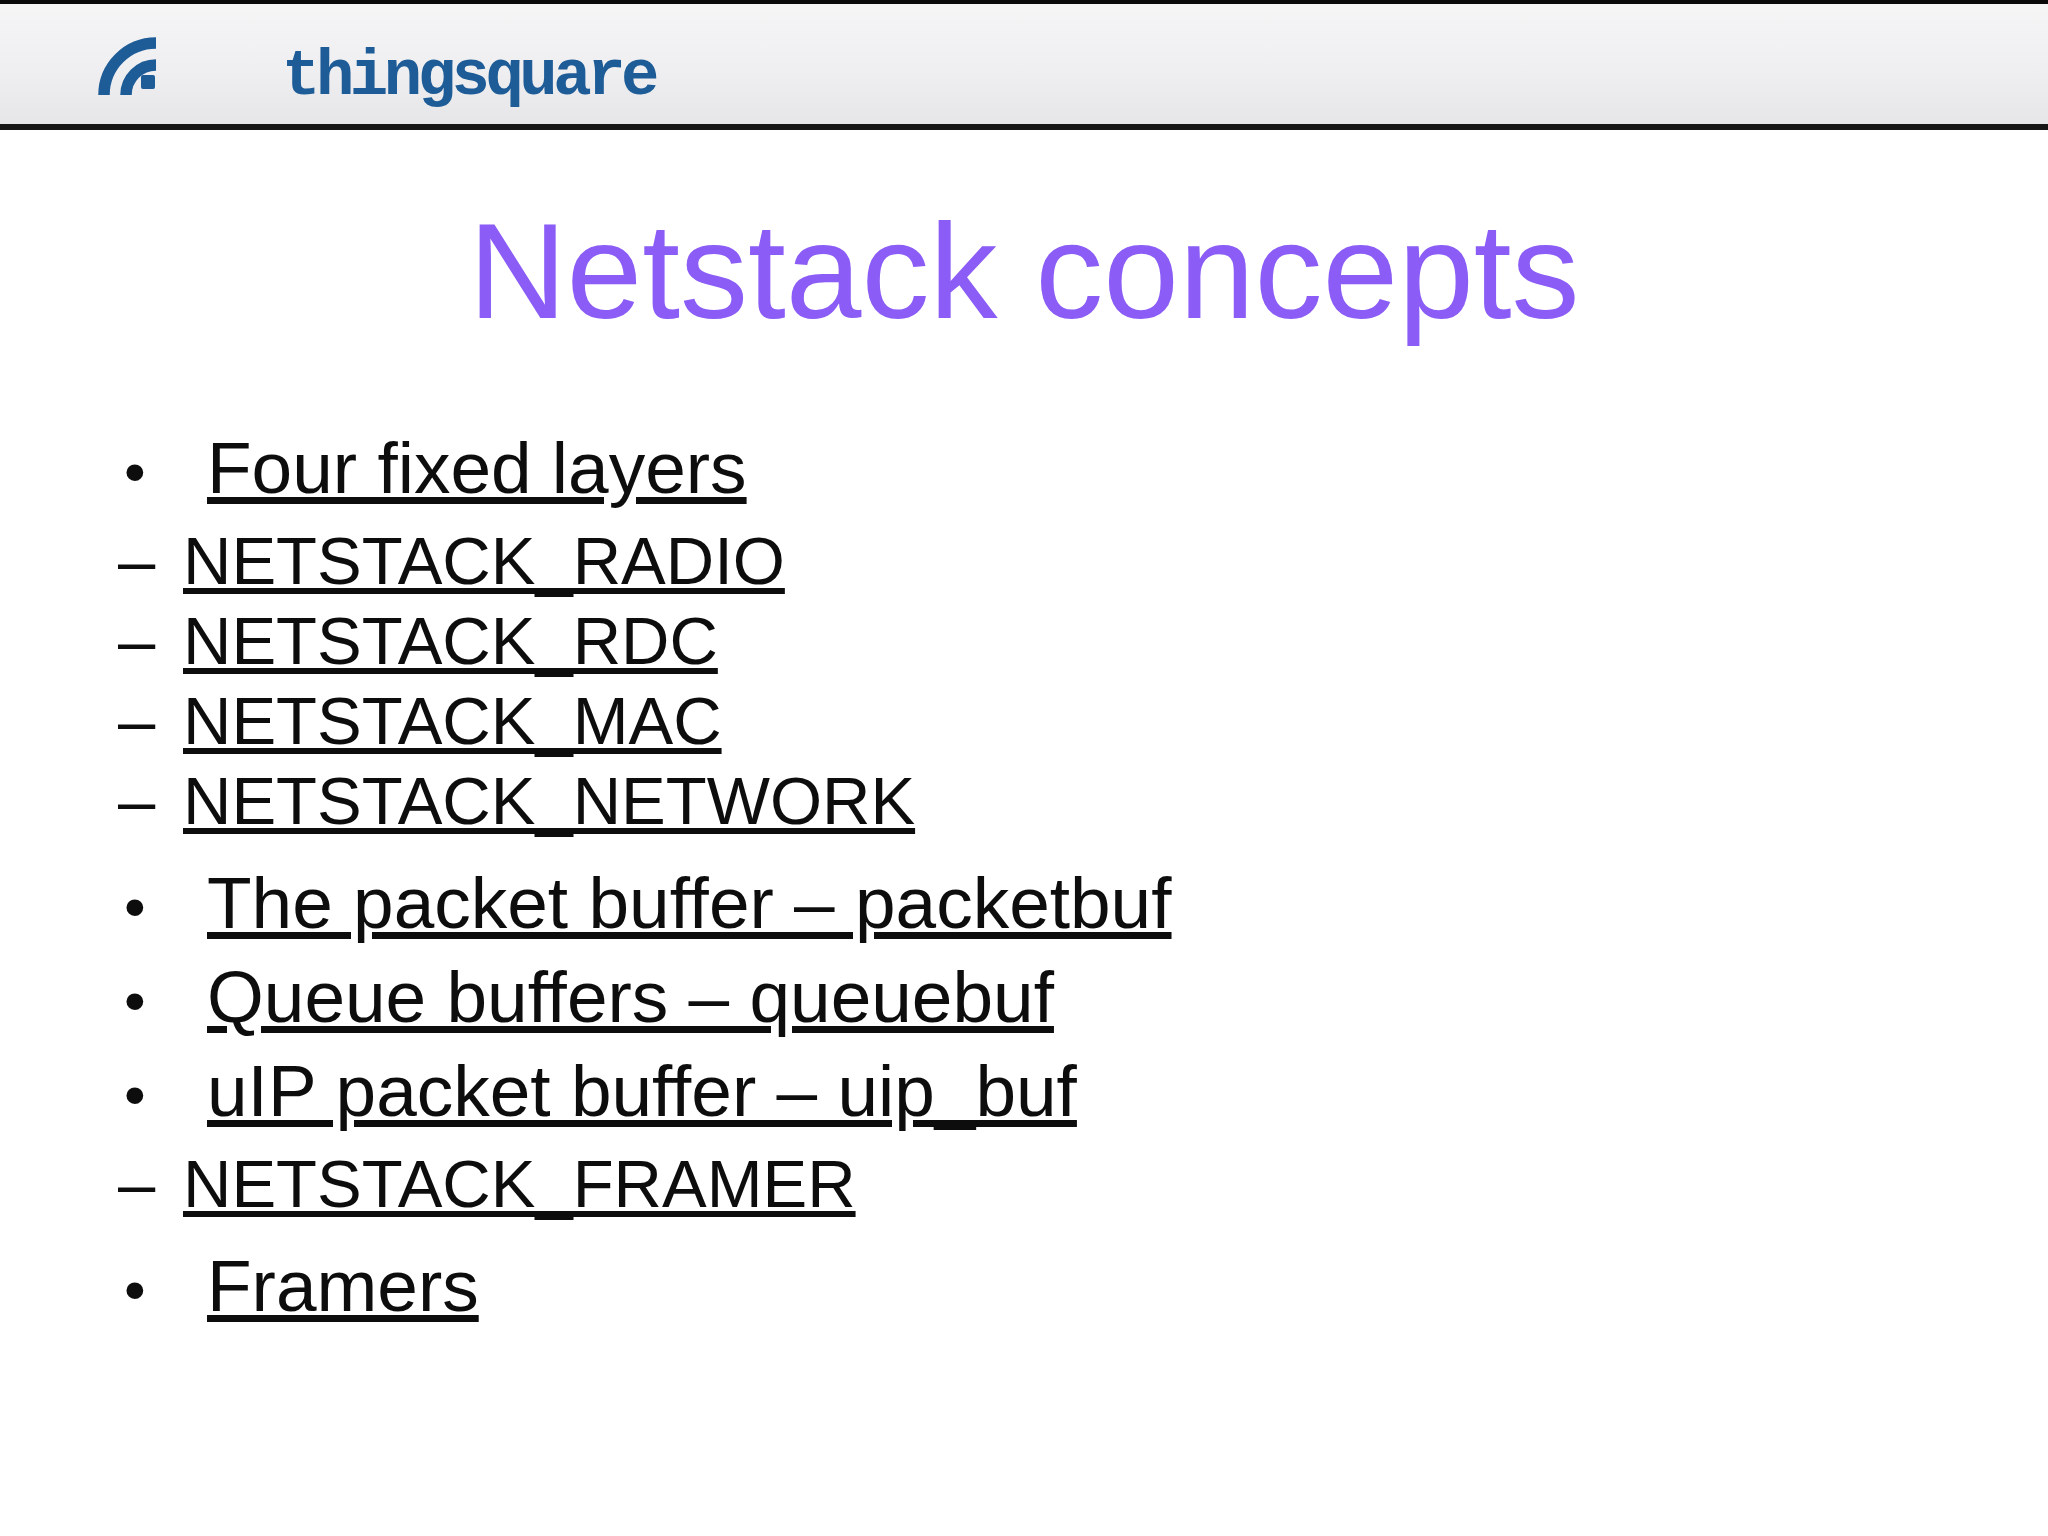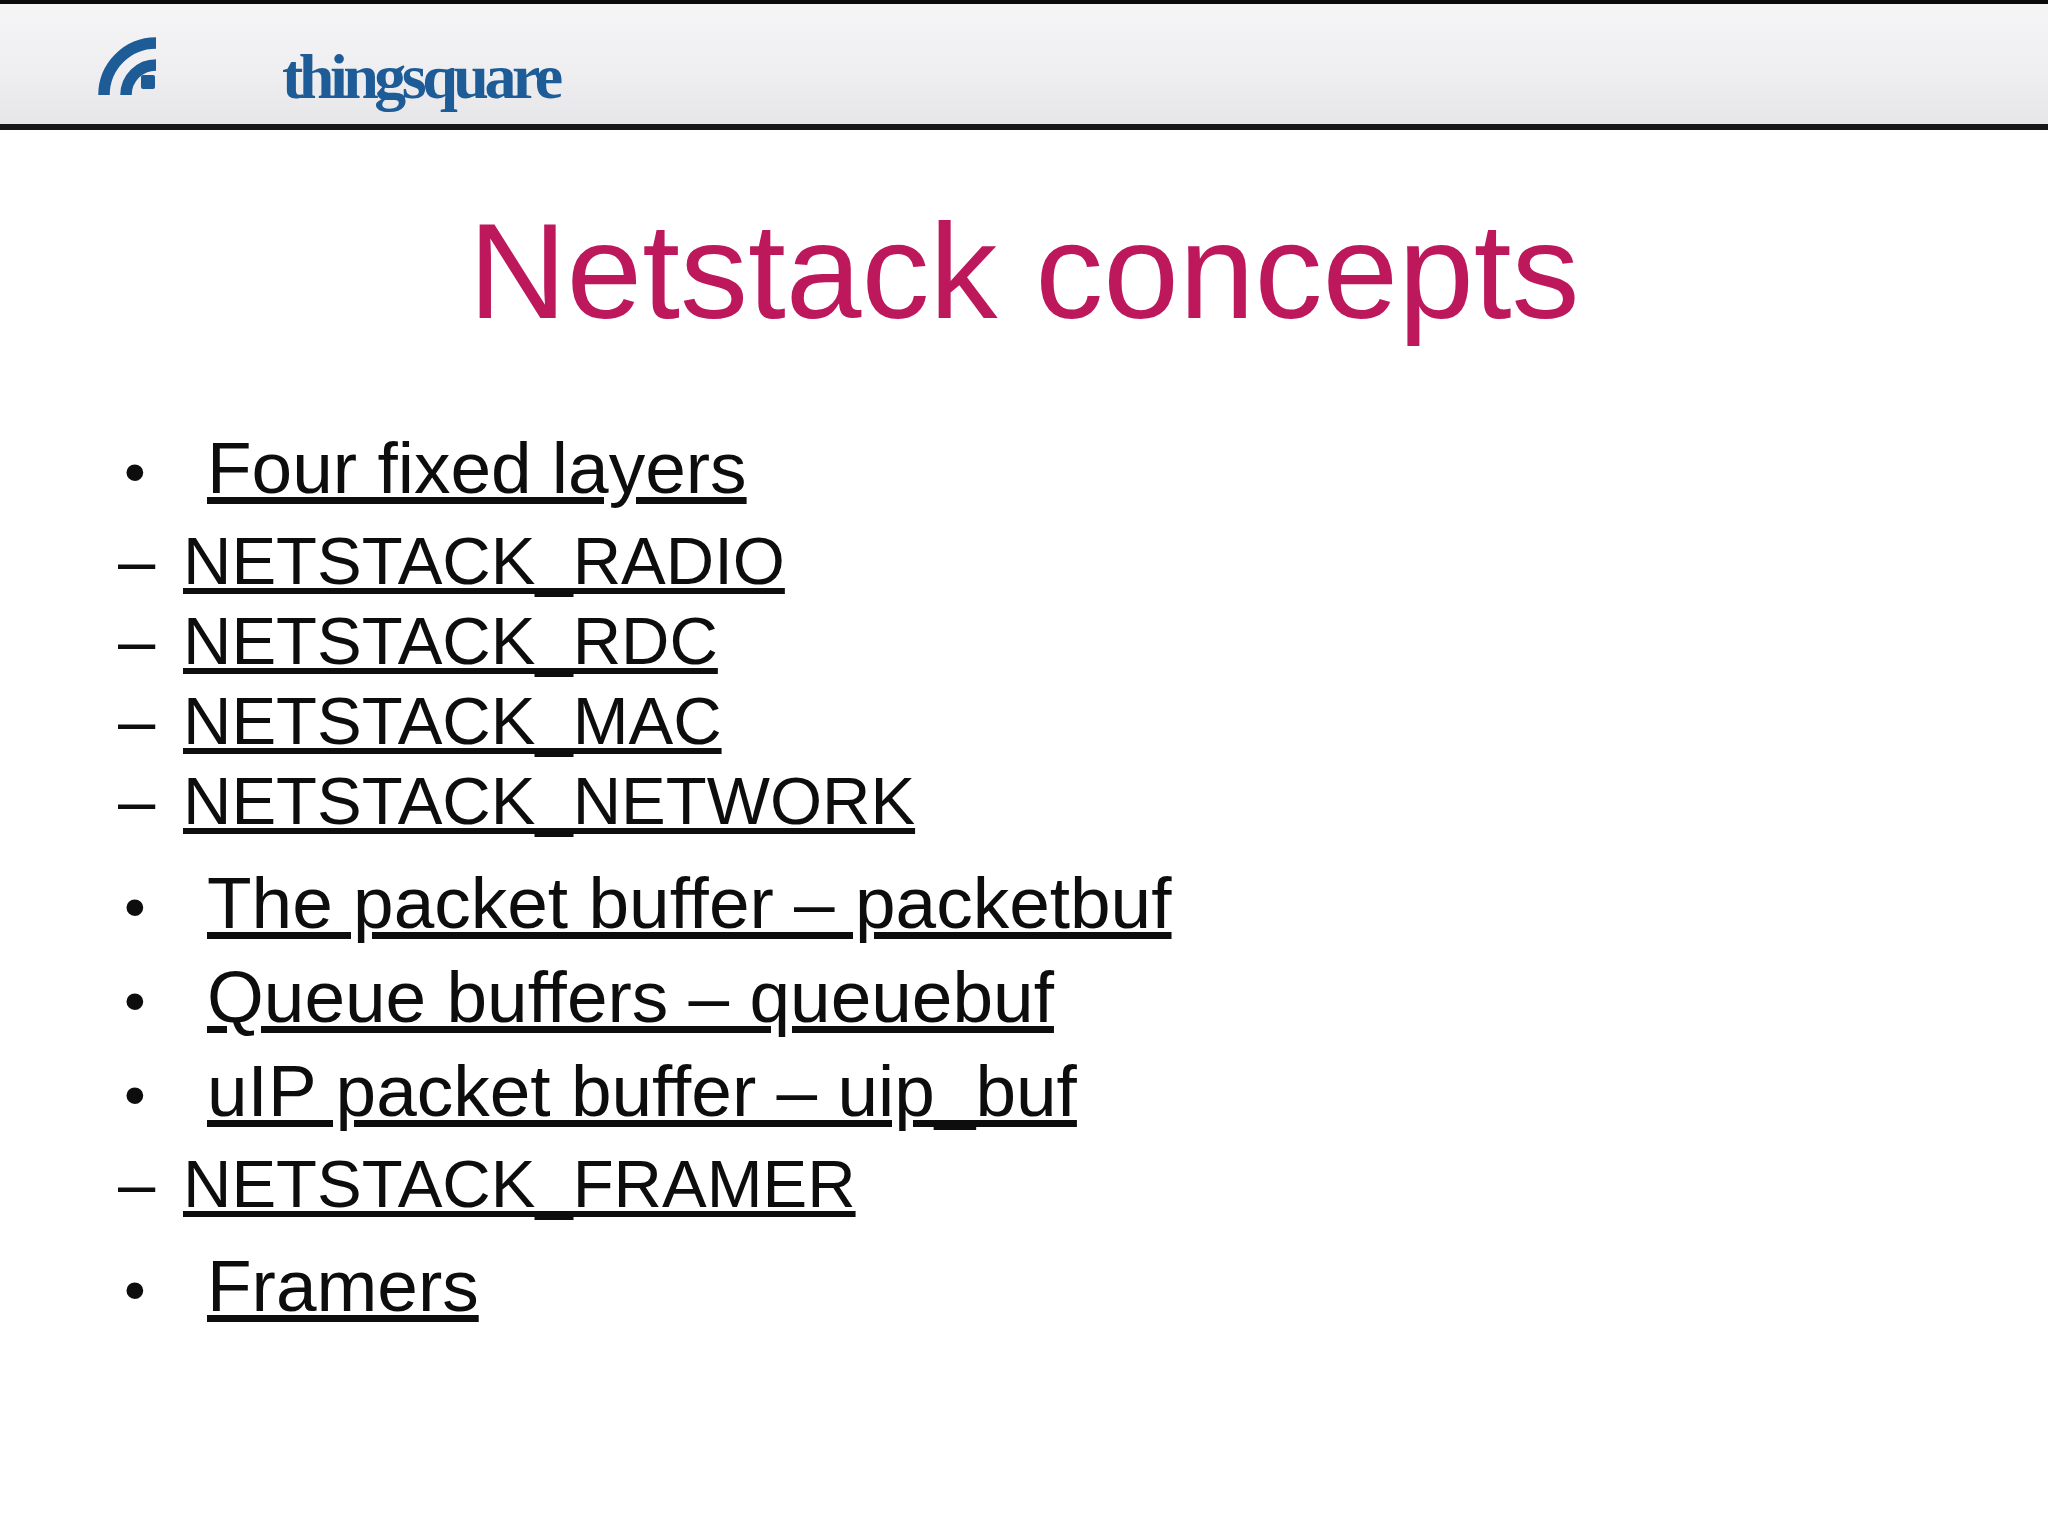--- a/index.html
+++ b/index.html
@@ -17,34 +17,34 @@
     position:absolute; left:0; top:0; right:0;
     height:130px; box-sizing:border-box;
     background:linear-gradient(180deg, #f5f5f6 0%, #efeff1 55%, #e6e6e9 100%);
     border-top:4px solid #0a0a0a;
     border-bottom:6px solid #161616;
   }
   .logo { position:absolute; left:98px; top:0; height:120px; width:520px; }
   .logo-icon { position:absolute; left:0; top:26px; }
   .logo-text {
     position:absolute; left:184px; top:41px;
-    font-family:Liberation Serif, serif;
+    font-family:Liberation Mono, monospace;
     font-weight:bold;
     font-size:64px; line-height:64px;
     letter-spacing:-4.5px;
     color:#1e5c97;
     white-space:nowrap;
   }
 
   
   .title {
     position:absolute; left:0; right:0; top:203px;
     text-align:center;
     font-size:136px; line-height:136px;
-    color:#be185d;
+    color:#8b5cf6;
     white-space:nowrap;
   }
 
   
   .bullets { position:absolute; left:0; right:0; top:423px; color:#0d0d0d; }
   .row { white-space:nowrap;text-decoration:underline; }
   .row.lvl1 { font-size:73px; line-height:90px; padding-left:124px; }
   .row.lvl2 { font-size:67px; line-height:80px; padding-left:118px; }
   .row.lvl1 + .row.lvl2 { margin-top:4px; }
   .row.lvl2 + .row.lvl1 { margin-top:17px; }

